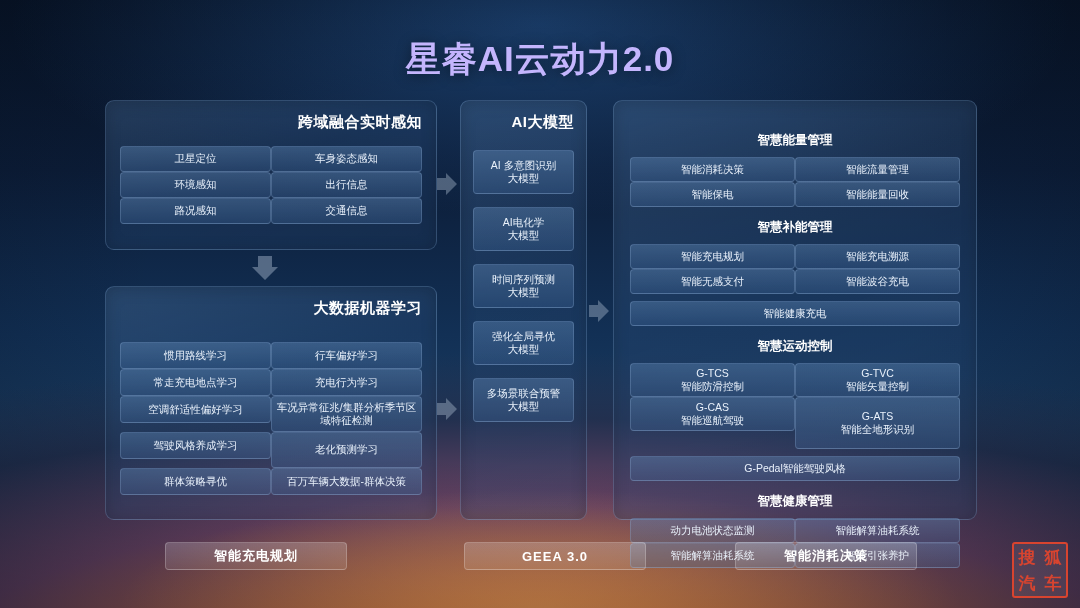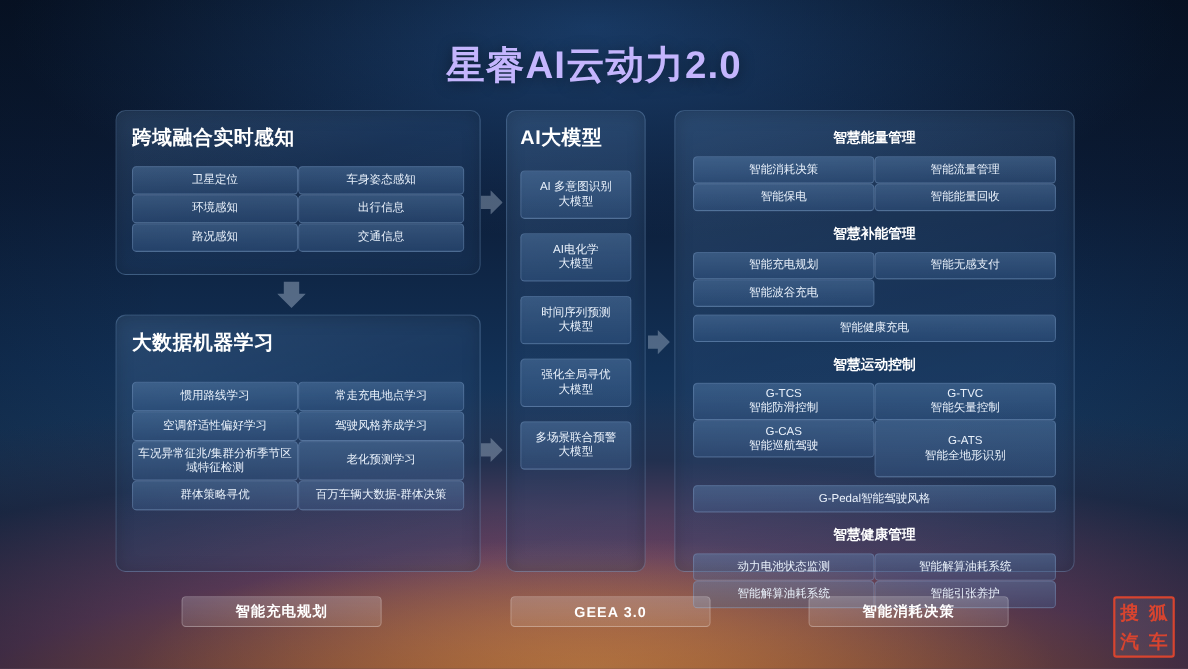--- a/index.html
+++ b/index.html
@@ -31,21 +31,21 @@
   }
 
   
   .panel{
     position:absolute;border-radius:9px;
     background:linear-gradient(160deg, rgba(86,126,172,.34) 0%, rgba(46,80,124,.30) 45%, rgba(40,70,110,.26) 100%);
     border:1px solid rgba(150,185,225,.22);
     box-shadow:0 2px 16px rgba(0,0,0,.18) inset;
   }
   .panel-title{
-    text-align:left;color:#fff;font-size:18px;font-weight:bold;letter-spacing:.5px;
+    text-align:right;color:#fff;font-size:15px;font-weight:bold;letter-spacing:.5px;
   }
   .sub-title{
     text-align:center;color:#ffffff;font-size:12.5px;font-weight:bold;margin:12px 0 8px;
   }
   .chip{
     background:linear-gradient(180deg, rgba(96,136,182,.42), rgba(62,100,150,.34));
     border:1px solid rgba(158,192,230,.25);
     border-radius:4px;
     color:#e9f1fb;font-size:10.5px;
     display:flex;align-items:center;justify-content:center;
@@ -63,21 +63,21 @@
   #col1b .grid2 .chip{height:27px;}
   #col1b .grid2 .chip.tall{height:36px;}
 
   
   #col2{left:460px;top:100px;width:125px;height:418px;}
   #col2 .inner{padding:12px 12px 1px;}
   #col2 .chip{height:44px;margin-bottom:13px;}
 
   
   #col3{left:613px;top:100px;width:362px;height:418px;}
-  #col3 .inner{padding:10px 16px 0;}
+  #col3 .inner{padding:25px 16px 0;}
   #col3 .chip{height:25px;}
   #col3 .chip.wide{height:25px;}
 
   
   .arrow{position:absolute;color:#b9c9dc;opacity:.75;}
   .arrow svg{display:block;}
 
   
   .footbar{
     position:absolute;height:26px;border-radius:4px;
@@ -127,24 +127,26 @@
   <svg width="26" height="24" viewBox="0 0 26 24">
       <polygon points="6,0 20,0 20,11 26,11 13,24 0,11 6,11" fill="#b9c9dc" opacity="0.55"></polygon>
     </svg>
 </div>
 
 <div class="panel" id="col1b">
   <div class="inner">
     <div class="panel-title">大数据机器学习</div>
     <div class="grid2" style="margin-top:24px;">
       <div class="chip">惯用路线学习</div>
+      <div class="chip">行车偏好学习</div>
       <div class="chip">常走充电地点学习</div>
+      <div class="chip">充电行为学习</div>
       <div class="chip">空调舒适性偏好学习</div>
+      <div class="chip tall">车况异常征兆/集群分析季节区域特征检测</div>
       <div class="chip">驾驶风格养成学习</div>
-      <div class="chip tall">车况异常征兆/集群分析季节区域特征检测</div>
       <div class="chip tall">老化预测学习</div>
       <div class="chip">群体策略寻优</div>
       <div class="chip">百万车辆大数据-群体决策</div>
     </div>
   </div>
 </div>
 
 <div class="arrow" style="left:437px;top:173px;">
   <svg width="20" height="22" viewBox="0 0 20 22">
       <polygon points="0,5 9,5 9,0 20,11 9,22 9,17 0,17" fill="#b9c9dc" opacity="0.5"></polygon>
@@ -187,20 +189,21 @@
     <div class="grid2">
       <div class="chip">智能消耗决策</div>
       <div class="chip">智能流量管理</div>
       <div class="chip">智能保电</div>
       <div class="chip">智能能量回收</div>
     </div>
 
     <div class="sub-title">智慧补能管理</div>
     <div class="grid2">
       <div class="chip">智能充电规划</div>
+      <div class="chip">智能充电溯源</div>
       <div class="chip">智能无感支付</div>
       <div class="chip">智能波谷充电</div>
     </div>
     <div class="chip wide" style="margin-top:7px;">智能健康充电</div>
 
     <div class="sub-title">智慧运动控制</div>
     <div class="grid2">
       <div class="chip" style="height:34px;white-space:pre-line">G-TCS
 智能防滑控制</div>
       <div class="chip" style="height:34px;white-space:pre-line">G-TVC

